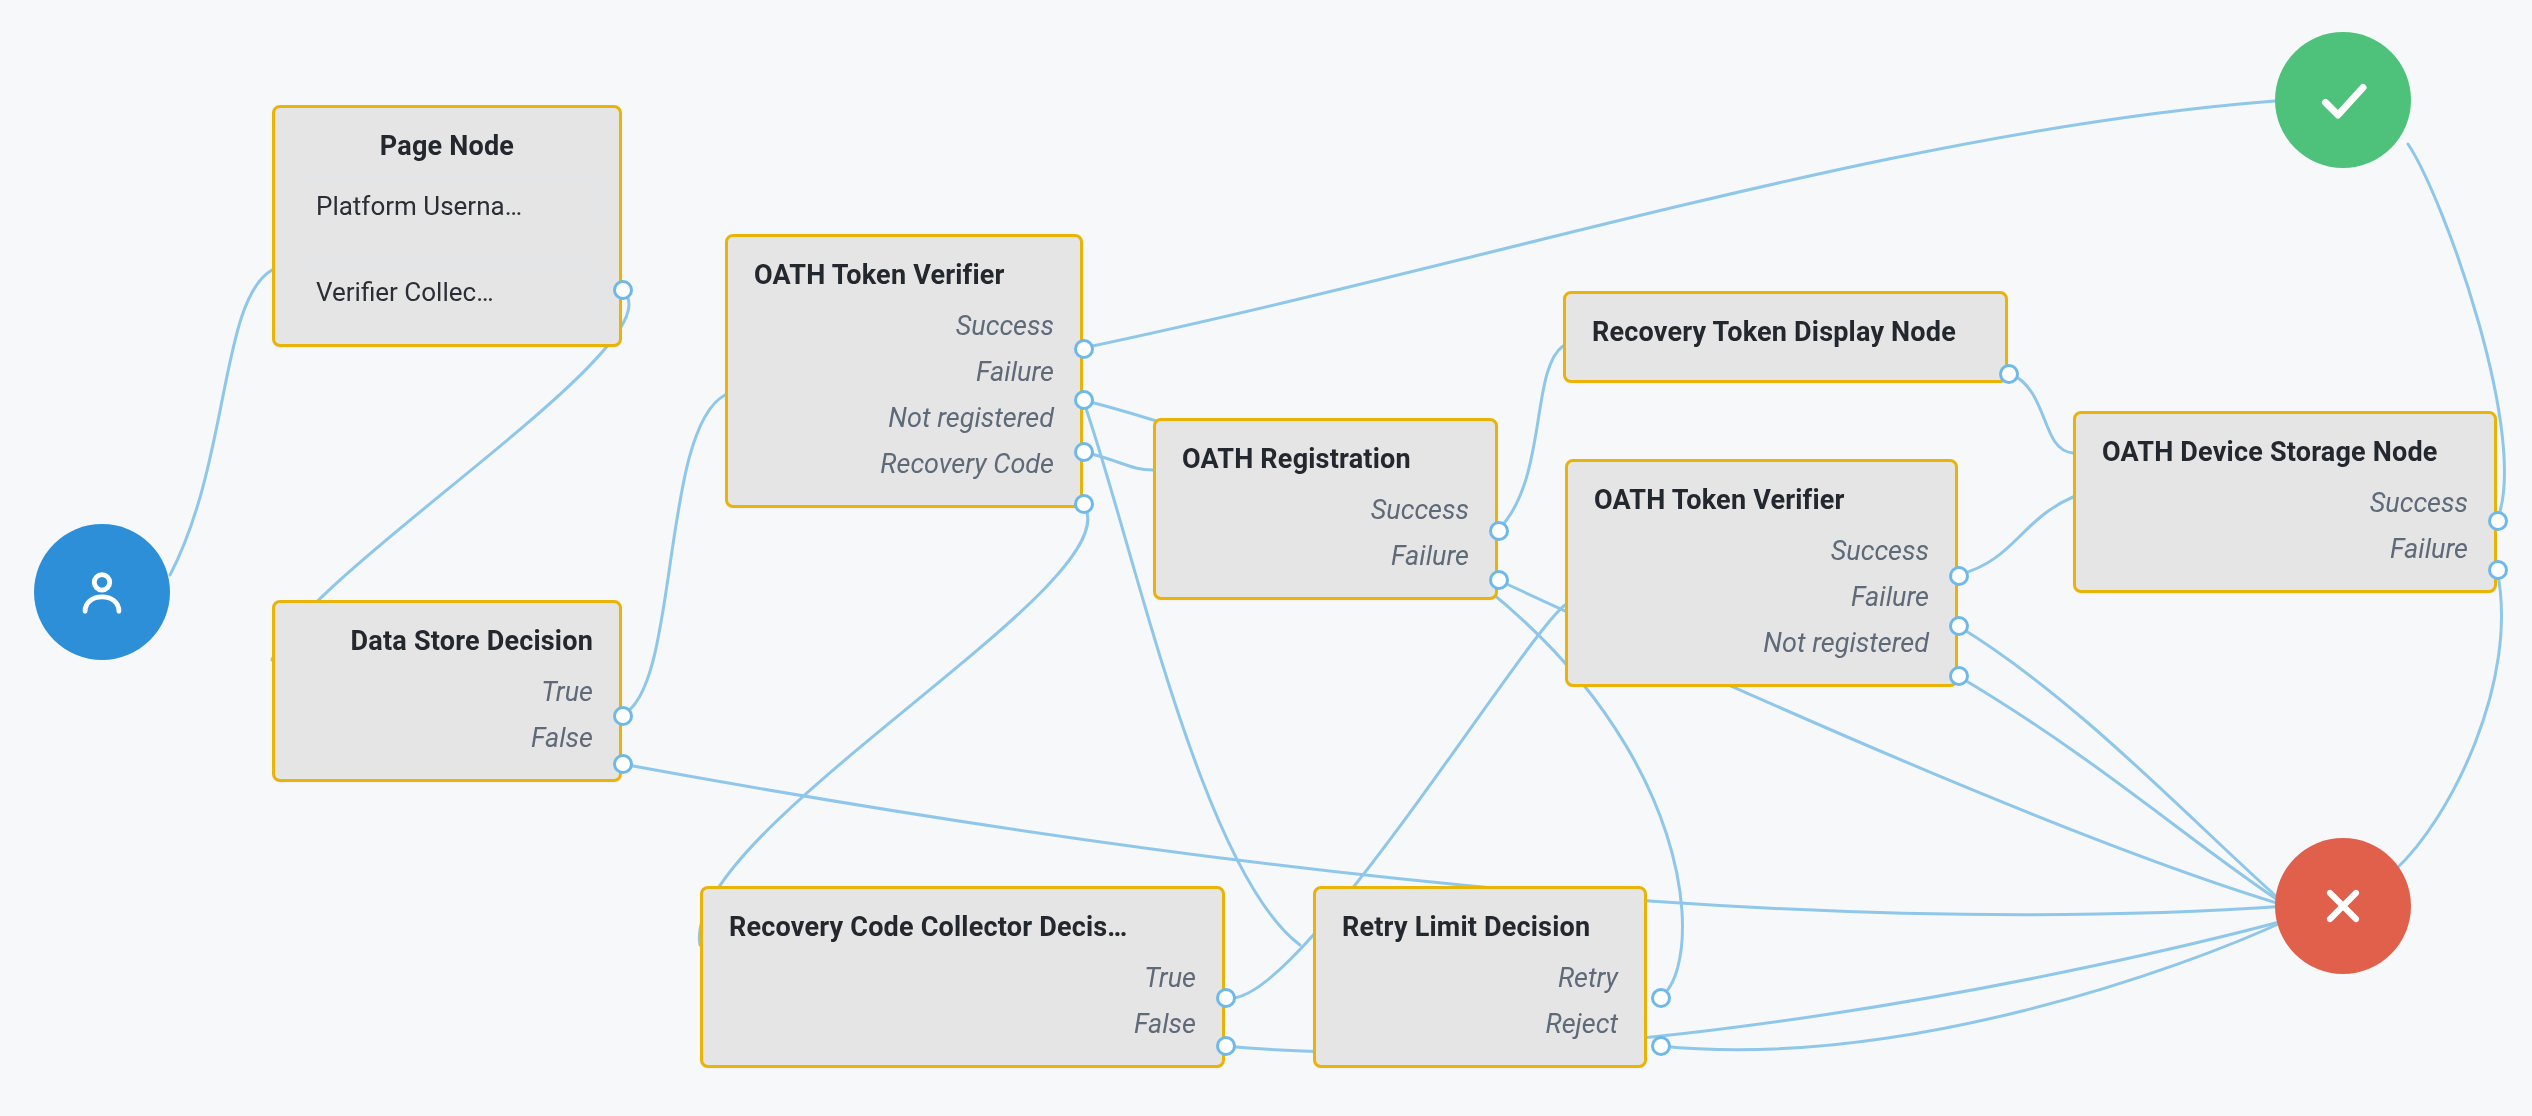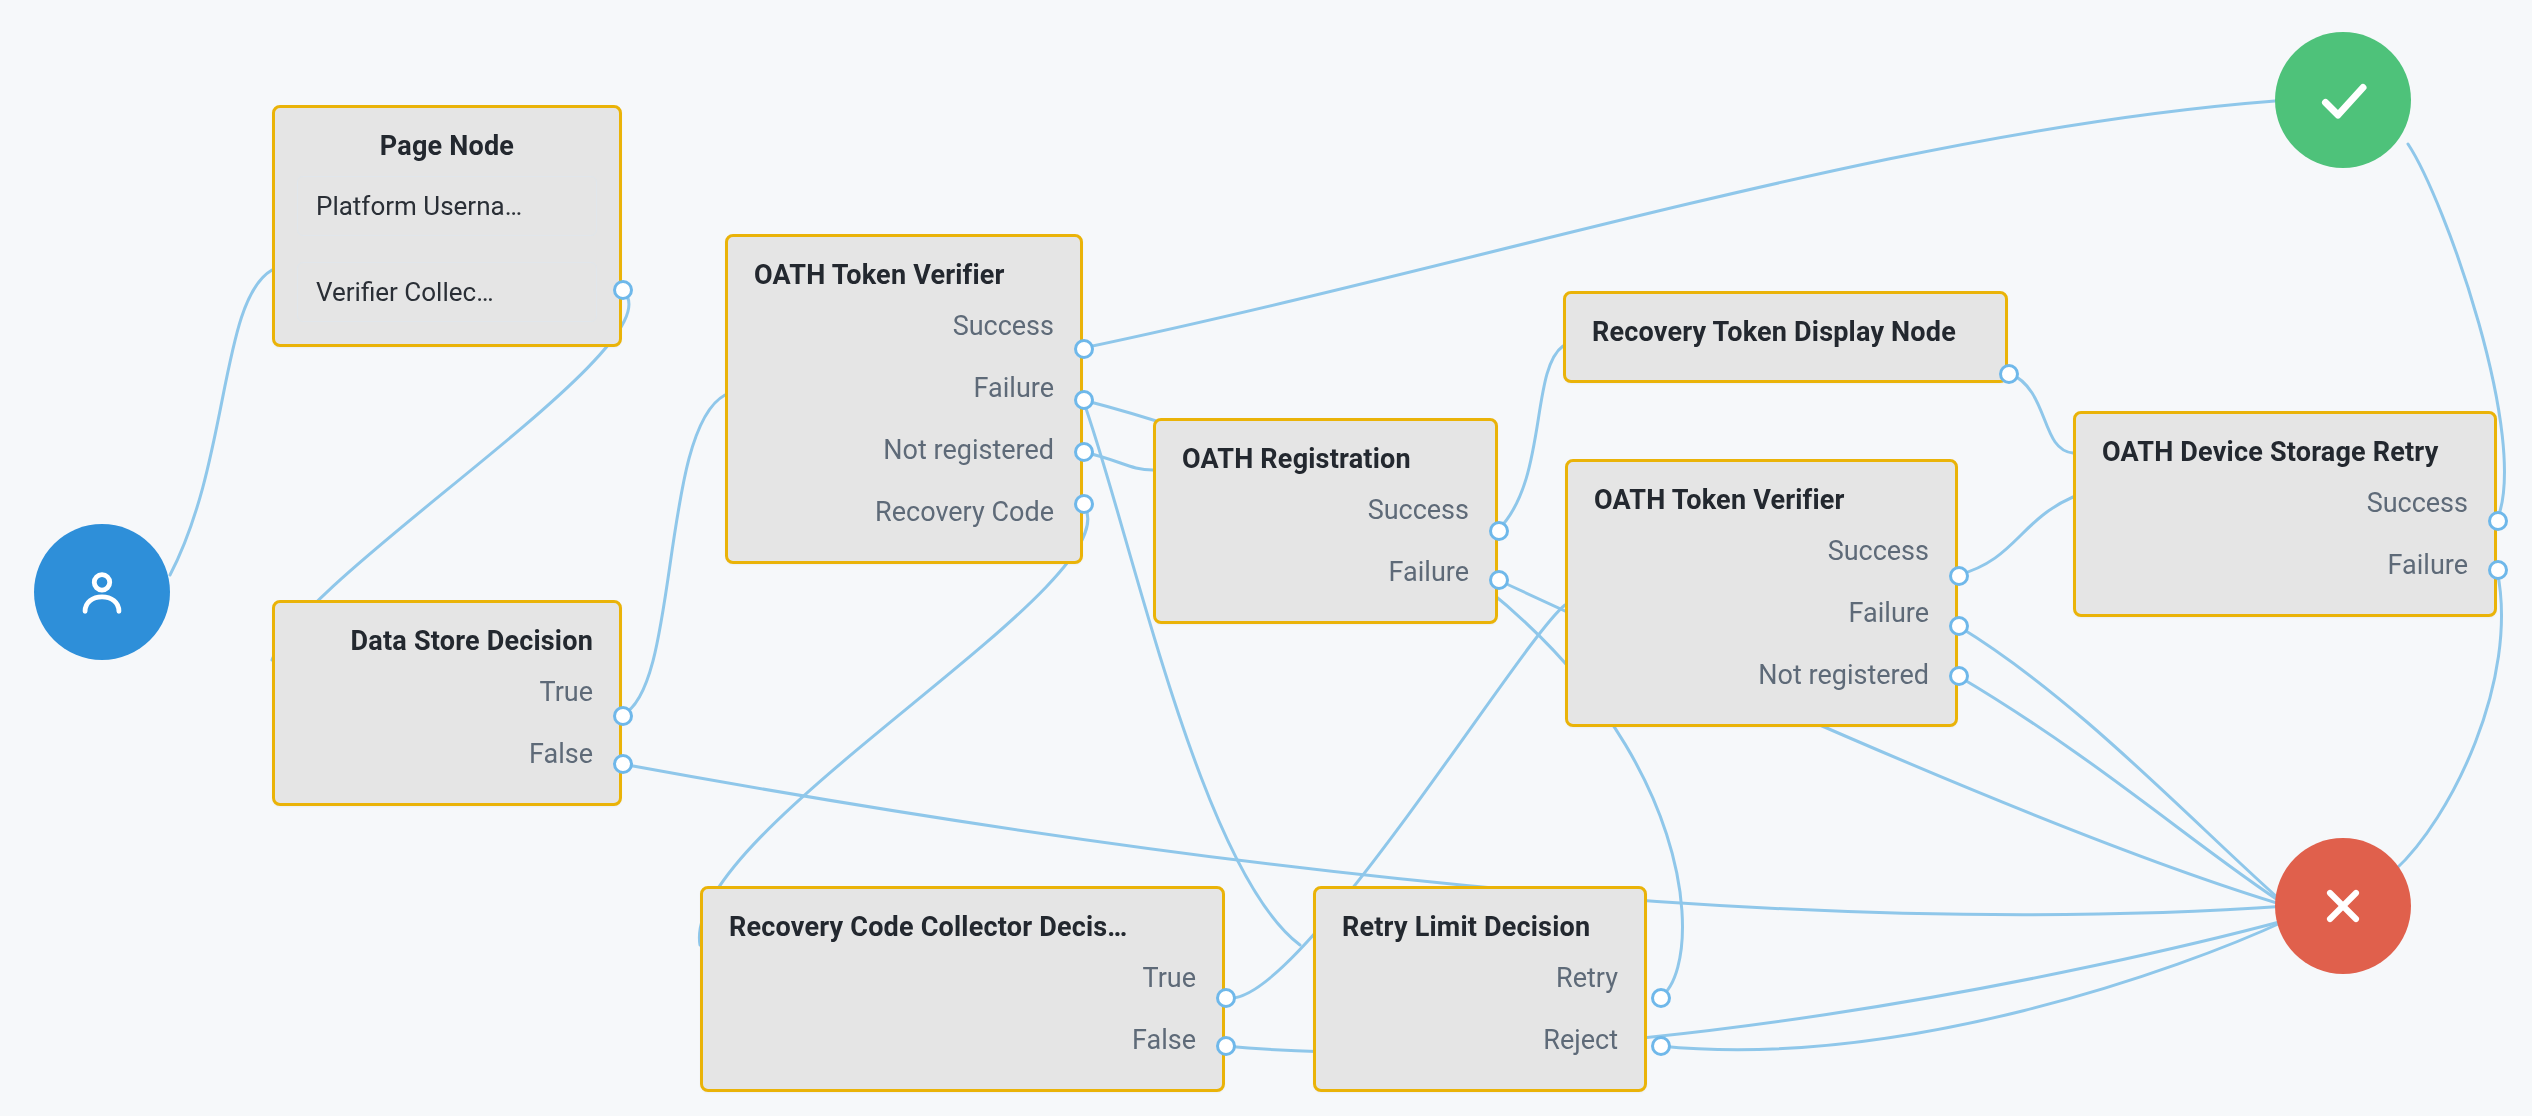--- a/index.html
+++ b/index.html
@@ -53,22 +53,23 @@
     padding: 14px 18px;
     font-size: 26px;
     color: #2a2f36;
     white-space: nowrap;
     overflow: hidden;
     text-overflow: ellipsis;
   }
   .outcomes {
     display: flex;
     flex-direction: column;
-    padding: 0 26px 28px 0;
-    gap: 20px;
+    padding: 0 26px 20px 0;
+    gap: 4px;
+    font-style: italic;
   }
   .outcome-row {
     display: flex;
     justify-content: flex-end;
     align-items: center;
     font-size: 27px;
     color: #5e6a78;
     height: 42px;
     position: relative;
   }
@@ -251,21 +252,21 @@
       <div class="outcome-row">
           <span>Not registered</span>
         </div>
     </div>
   </div>
   <div class="port" style="left:1949px; top:566px;"></div>
   <div class="port" style="left:1949px; top:616px;"></div>
   <div class="port" style="left:1949px; top:666px;"></div>
 
   <div class="node" style="left:2073px; top:411px; width:424px;">
-    <div class="title">OATH Device Storage Retry</div>
+    <div class="title">OATH Device Storage Node</div>
     <div class="outcomes">
       <div class="outcome-row">
           <span>Success</span>
         </div>
       <div class="outcome-row">
           <span>Failure</span>
         </div>
     </div>
   </div>
   <div class="port" style="left:2488px; top:511px;"></div>

